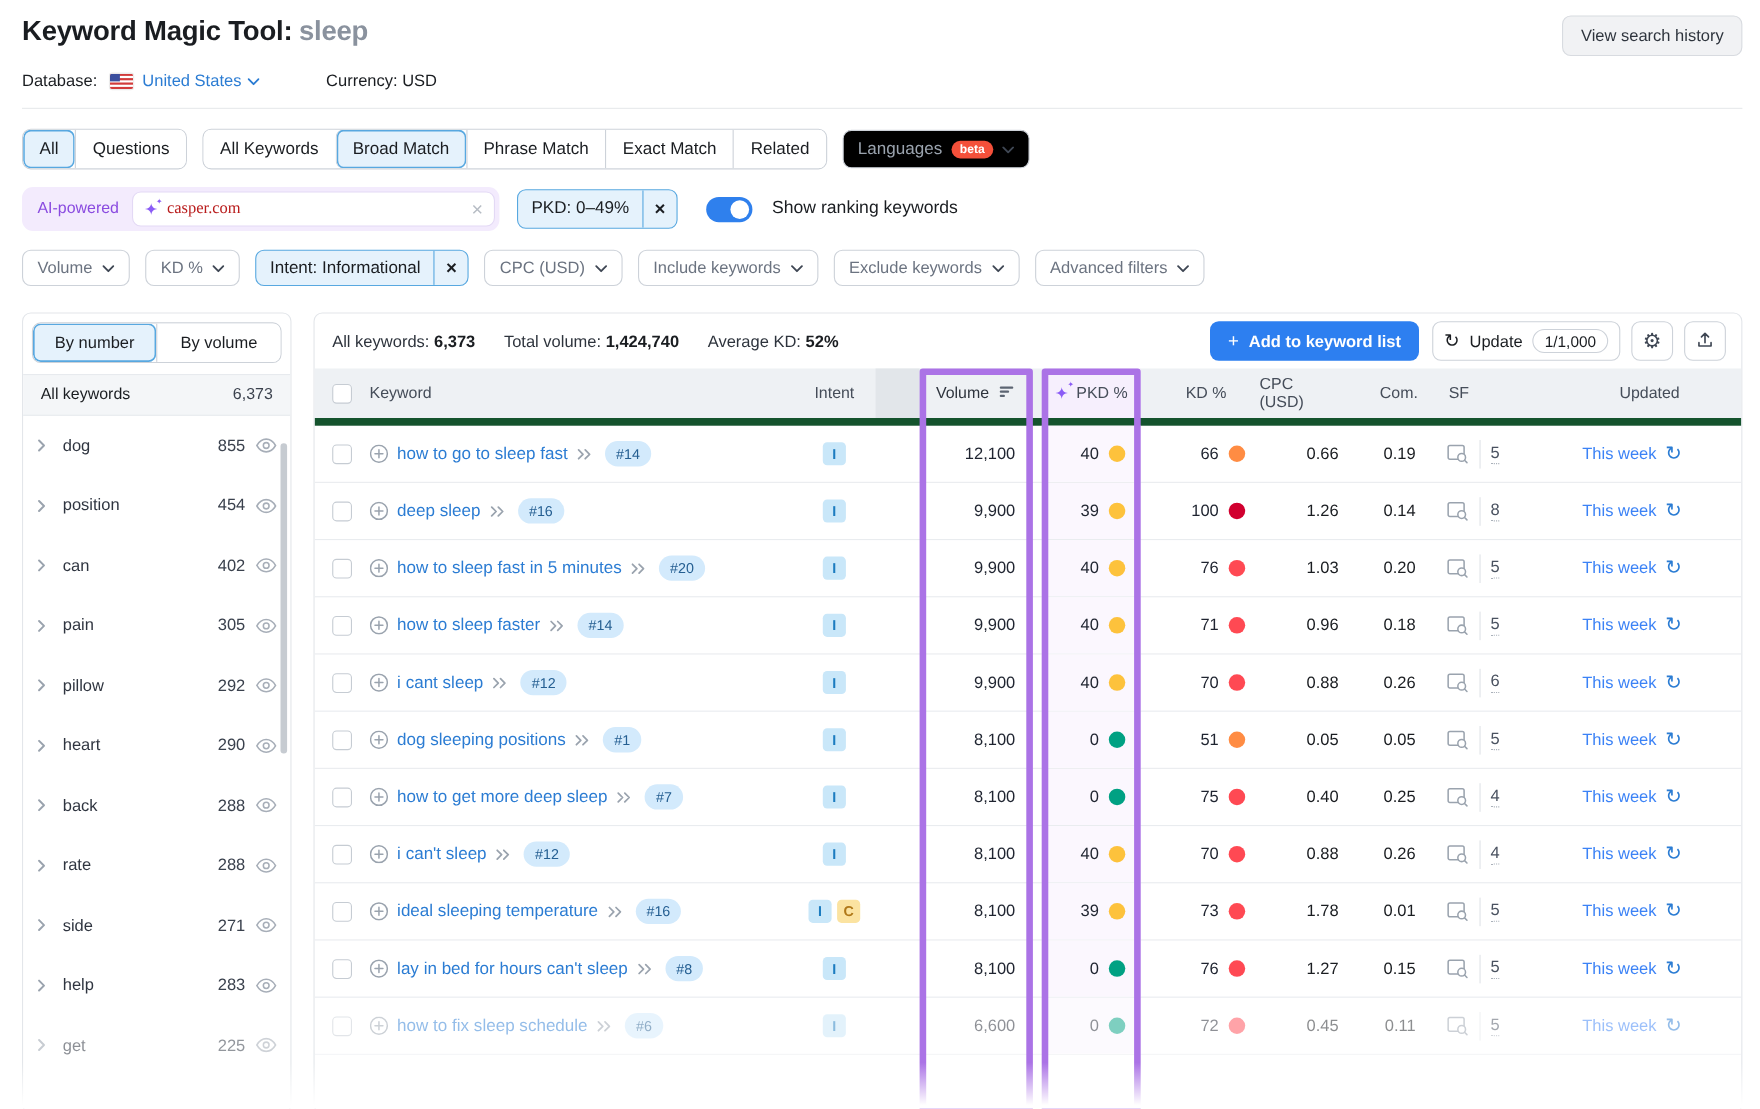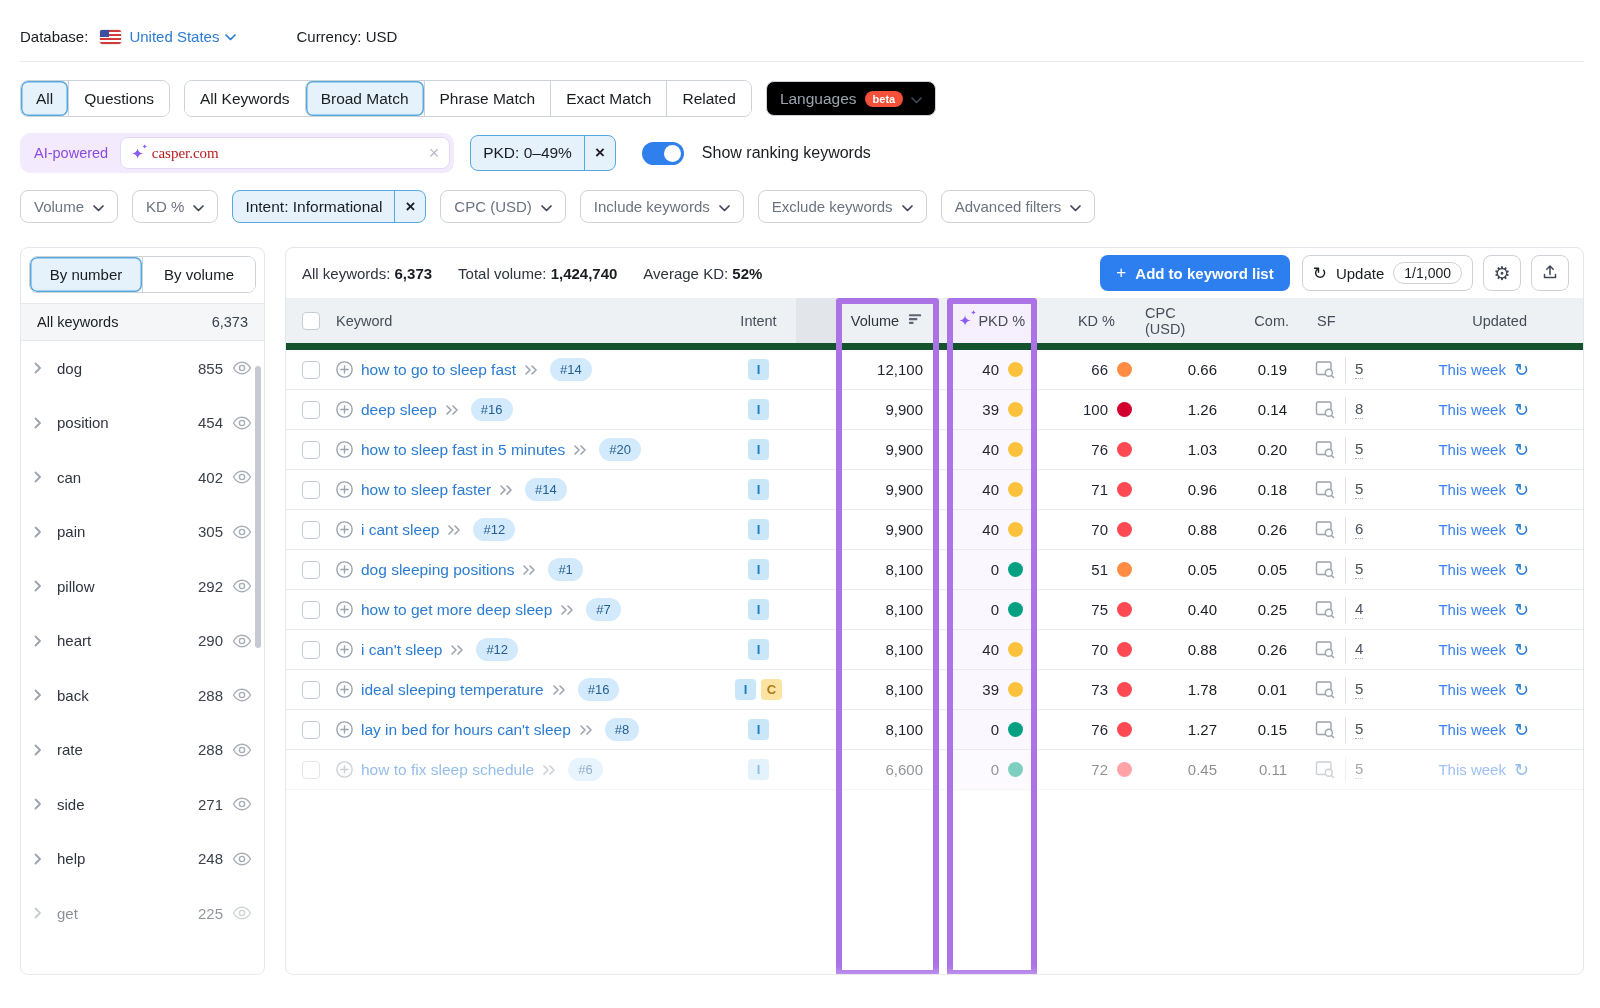--- a/index.html
+++ b/index.html
@@ -105,21 +105,21 @@
   .h-vol { justify-content:center; gap:8px; color:#2e343d; }
   .h-pkd { justify-content:center; gap:7px; background:#f6effd; }
   .h-kd { justify-content:flex-end; padding-right:30px; }
   .h-cpc { justify-content:flex-end; padding-right:14px; }
   .h-com { justify-content:flex-end; padding-right:16px; }
   .h-sf { padding-left:12px; }
   .h-upd { justify-content:flex-end; padding-right:58px; }
   .pkd-spark { color:#8b5cf6; font-size:15px; position:relative; }
   .pkd-spark::after { content:"✦"; position:absolute; font-size:7px; top:-3px; right:-5px; }
 
-  .trow { height:40px; border-bottom:1px solid #e9ecef; font-size:15px; }
+  .trow { height:52px; border-bottom:1px solid #e9ecef; font-size:15px; }
   .trow .cell { display:flex; align-items:center; height:100%; }
   .trow.faded { opacity:.5; }
   .c-kw { gap:8px; overflow:hidden; }
   .kw-link { color:#2b7cd3; font-size:15.5px; text-decoration:none; white-space:nowrap; cursor:pointer; }
   .rank { background:#d3eafc; color:#255f92; font-size:13px; border-radius:12px; padding:4px 10px; margin-left:4px; white-space:nowrap; }
   .int-badge { width:21px; height:21px; border-radius:4px; display:inline-flex; align-items:center; justify-content:center;
     font-size:13px; font-weight:700; }
   .int-I { background:#c9e7f9; color:#1c7cc0; }
   .int-C { background:#fbe3a1; color:#b07818; }
   .c-vol { justify-content:flex-end; padding-right:16px; color:#1f2430; }
@@ -142,20 +142,24 @@
 
   .bottom-fade { position:absolute; left:0; right:0; bottom:0; height:42px; z-index:30; pointer-events:none;
     background:linear-gradient(to bottom, rgba(255,255,255,0), #ffffff 92%); }
 </style>
 </head>
 <body>
 
 <div class="page">
 
   <header class="hdr">
+    <div class="title-row">
+      <h1><span>Keyword Magic Tool:</span><span class="query">sleep</span></h1>
+      <button class="btn-ghost">View search history</button>
+    </div>
     <div class="meta-row">
       <span>Database:</span>
       <span class="flag">
           <svg width="21" height="14" viewBox="0 0 21 14">
             <rect width="21" height="14" fill="#fff"></rect>
             <g fill="#d23b3b">
               <rect y="0" width="21" height="2"></rect>
               <rect y="4" width="21" height="2"></rect>
               <rect y="8" width="21" height="2"></rect>
               <rect y="12" width="21" height="2"></rect>
@@ -410,21 +414,21 @@
               </svg>
             </span>
           </div>
           <div class="sb-item">
             <span class="chevr">
               <svg width="10" height="12" viewBox="0 0 8 12">
                 <path d="M1.5 1.5L6 6l-4.5 4.5" stroke="#9aa3ae" stroke-width="1.8" fill="none" stroke-linecap="round" stroke-linejoin="round"></path>
               </svg>
             </span>
             <span class="lbl">help</span>
-            <span class="cnt">248</span>
+            <span class="cnt">283</span>
             <span class="eye">
               <svg width="20" height="14" viewBox="0 0 20 14" fill="none">
                 <path d="M1.5 7C3.8 3 6.6 1.2 10 1.2S16.2 3 18.5 7c-2.3 4-5.1 5.8-8.5 5.8S3.8 11 1.5 7z" stroke="#a7aeb8" stroke-width="1.4"></path>
                 <circle cx="10" cy="7" r="2.6" stroke="#a7aeb8" stroke-width="1.4"></circle>
               </svg>
             </span>
           </div>
           <div class="sb-item faded">
             <span class="chevr">
               <svg width="10" height="12" viewBox="0 0 8 12">

